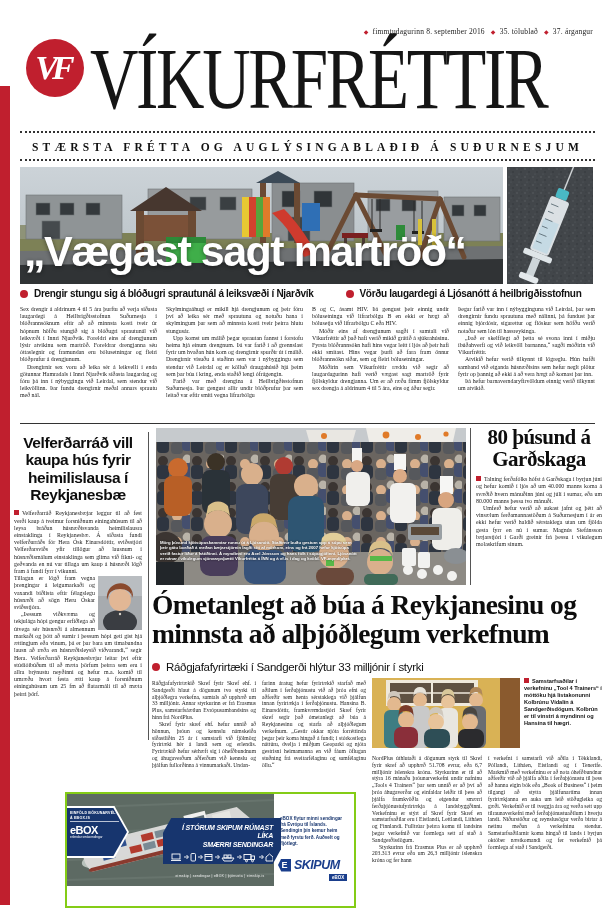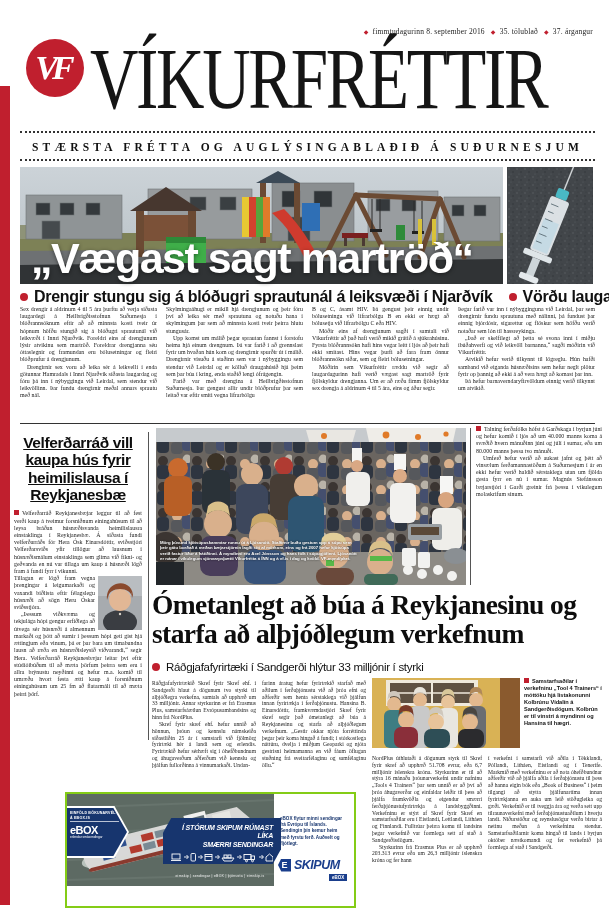--- a/index.html
+++ b/index.html
@@ -17,37 +17,37 @@
                     font-weight:bold;font-size:34px;letter-spacing:-6px;padding-right:6px;}
   .masthead{left:90px;top:36px;width:620px;margin:0;font-size:86px;font-weight:normal;
             line-height:1;letter-spacing:-3px;transform:scaleX(.78);transform-origin:left top;
             font-family:"Liberation Serif",serif;color:#151515;white-space:nowrap;}
   .tagline-wrap{left:20px;right:14px;top:131px;border-top:2px dotted #333;border-bottom:2px dotted #333;
                 padding:4px 0;text-align:center;}
   .tagline-wrap span{font-size:11.5px;font-weight:bold;letter-spacing:4.2px;color:#111;}
   
   .photo-main{left:20px;top:167px;width:483px;height:117px;overflow:hidden;}
   .photo-syringe{left:507px;top:167px;width:86px;height:117px;overflow:hidden;}
-  .lead-headline{left:24px;top:230px;width:520px;margin:7px;color:#fff;
+  .lead-headline{left:24px;top:230px;width:520px;margin:0;color:#fff;
                  font-family:"Liberation Sans",sans-serif;font-weight:bold;font-size:43px;
                  letter-spacing:-1.5px;line-height:1;text-shadow:0 1px 4px rgba(0,0,0,.45);}
-  .kickers{left:20px;top:288px;width:575px;display:flex;gap:16px;align-items:center;
-           font-family:"Liberation Sans",sans-serif;font-weight:bold;font-size:16px;
+  .kickers{left:20px;top:288px;width:575px;display:flex;gap:32px;align-items:center;
+           font-family:"Liberation Sans",sans-serif;font-weight:bold;font-size:10px;
            letter-spacing:-.3px;color:#111;white-space:nowrap;}
   .rb{display:inline-block;width:8px;height:8px;border-radius:50%;background:#c01f2e;
       margin-right:6px;flex:0 0 auto;}
   .lead-cols{left:20px;top:306px;width:575px;height:112px;display:flex;gap:9px;overflow:hidden;}
   .lead-cols .col{flex:1 1 0;overflow:hidden;}
   .bodytext p{margin:0;font-size:5.9px;line-height:1.22;text-align:justify;color:#222;}
   .bodytext p + p{text-indent:7px;}
   .rule-h{left:20px;top:423px;width:575px;height:1px;background:#333;}
   
   .welfare{left:14px;top:432px;width:128px;}
   .welfare h2{margin:2px 0 7px 0;text-align:center;font-family:"Liberation Sans",sans-serif;
-              font-weight:bold;font-size:15.5px;line-height:1.12;letter-spacing:-.4px;color:#0d0d0d;text-decoration:underline;}
+              font-weight:bold;font-size:15.5px;line-height:1.12;letter-spacing:-.4px;color:#0d0d0d;}
   .welfare .wtext{height:198px;overflow:hidden;}
   .sqb{display:inline-block;width:5px;height:5px;background:#c01f2e;margin-right:3px;}
   .portrait{float:right;width:44px;height:54px;margin:1px 0 2px 3px;}
   .v-rule1{left:148px;top:432px;width:1px;height:308px;background:#555;}
   .photo-crowd{left:156px;top:428px;width:310px;height:157px;overflow:hidden;}
   .crowd-caption{left:160px;top:540px;width:200px;color:#fff;
                  font-family:"Liberation Sans",sans-serif;font-weight:bold;font-size:4.3px;
                  line-height:1.25;text-shadow:0 0 2px rgba(0,0,0,.8);}
   .v-rule2{left:470px;top:428px;width:1px;height:157px;background:#555;}
   .gard{left:476px;top:426px;width:126px;}
@@ -380,27 +380,28 @@
         </g>
         <ellipse cx="300" cy="128" rx="12" ry="8" fill="#8a8f93"></ellipse>
       </g>
     </svg>
   </div>
   <div class="abs crowd-caption">Mörg þúsund kjötsúpuskammtar runnu út á Ljósanótt. Staðirnir buðu gestum upp á súpu sem þeir gátu borðað á meðan bæjarstjórnin lagði sitt af mörkum, eins og frá 2007 hefur kjötsúpa verið fastur liður á hátíðinni. Á myndinni eru Axel Jónsson og hans fólk í súpugjöfinni. Ljósanótt er nánar í vikulegum sjónvarpsþætti Víkurfrétta á ÍNN og á vf.is í dag og kvöld. VF-mynd/pket.</div>
 
   <div class="abs v-rule2"></div>
 
   <div class="abs gard bodytext">
+    <h2>80 þúsund á Garðskaga</h2>
     <div class="gtext">
       <p><i class="sqb"></i><span>Talning ferðafólks hófst á Garðskaga í byrjun júní og hefur komið í ljós að um 40.000 manns koma á svæðið hvern mánuðinn júní og júlí í sumar, eða um 80.000 manns þessa tvo mánuði.</span></p>
       <p><span>Umferð hefur verið að aukast jafnt og þétt að vinsælum ferðamannastöðum á Suðurnesjum í ár en ekki hefur verið haldið sérstaklega utan um fjölda gesta fyrr en nú í sumar. Magnús Stefánsson bæjarstjóri í Garði greinir frá þessu í vikulegum molaskrifum sínum.</span></p>
     </div>
   </div>
 
-  <h2 class="abs sand-headline">Ómetanlegt að búa á Reykjanesinu og starfa að alþjóðlegum verkefnum</h2>
+  <h2 class="abs sand-headline">Ómetanlegt að búa á Reykjanesinu og minnsta að alþjóðlegum verkefnum</h2>
   <div class="abs sand-kicker">
     <i class="rb"></i>
     <span>Ráðgjafafyrirtæki í Sandgerði hlýtur 33 milljónir í styrki</span>
   </div>
 
   <div class="abs sand-col1 bodytext">
     <p>Ráðgjafafyrirtækið Skref fyrir Skref ehf. í Sandgerði hlaut á dögunum tvo styrki til alþjóðlegra verkefna, samtals að upphæð um 33 milljónir. Annar styrkurinn er frá Erasmus Plus, samstarfsáætlun Evrópusambandsins og hinn frá NordPlus.</p>
     <p>Skref fyrir skref ehf. hefur unnið að hönnun, þróun og kennslu námskeiða síðastliðin 25 ár í samstarfi við fjölmörg fyrirtæki hér á landi sem og erlendis. Fyrirtækið hefur sérhæft sig í óhefðbundnum og áhugaverðum aðferðum við kennslu og þjálfun fullorðinna á vinnumarkaði. Undan-</p>
   </div>
   <div class="abs sand-col2 bodytext">

